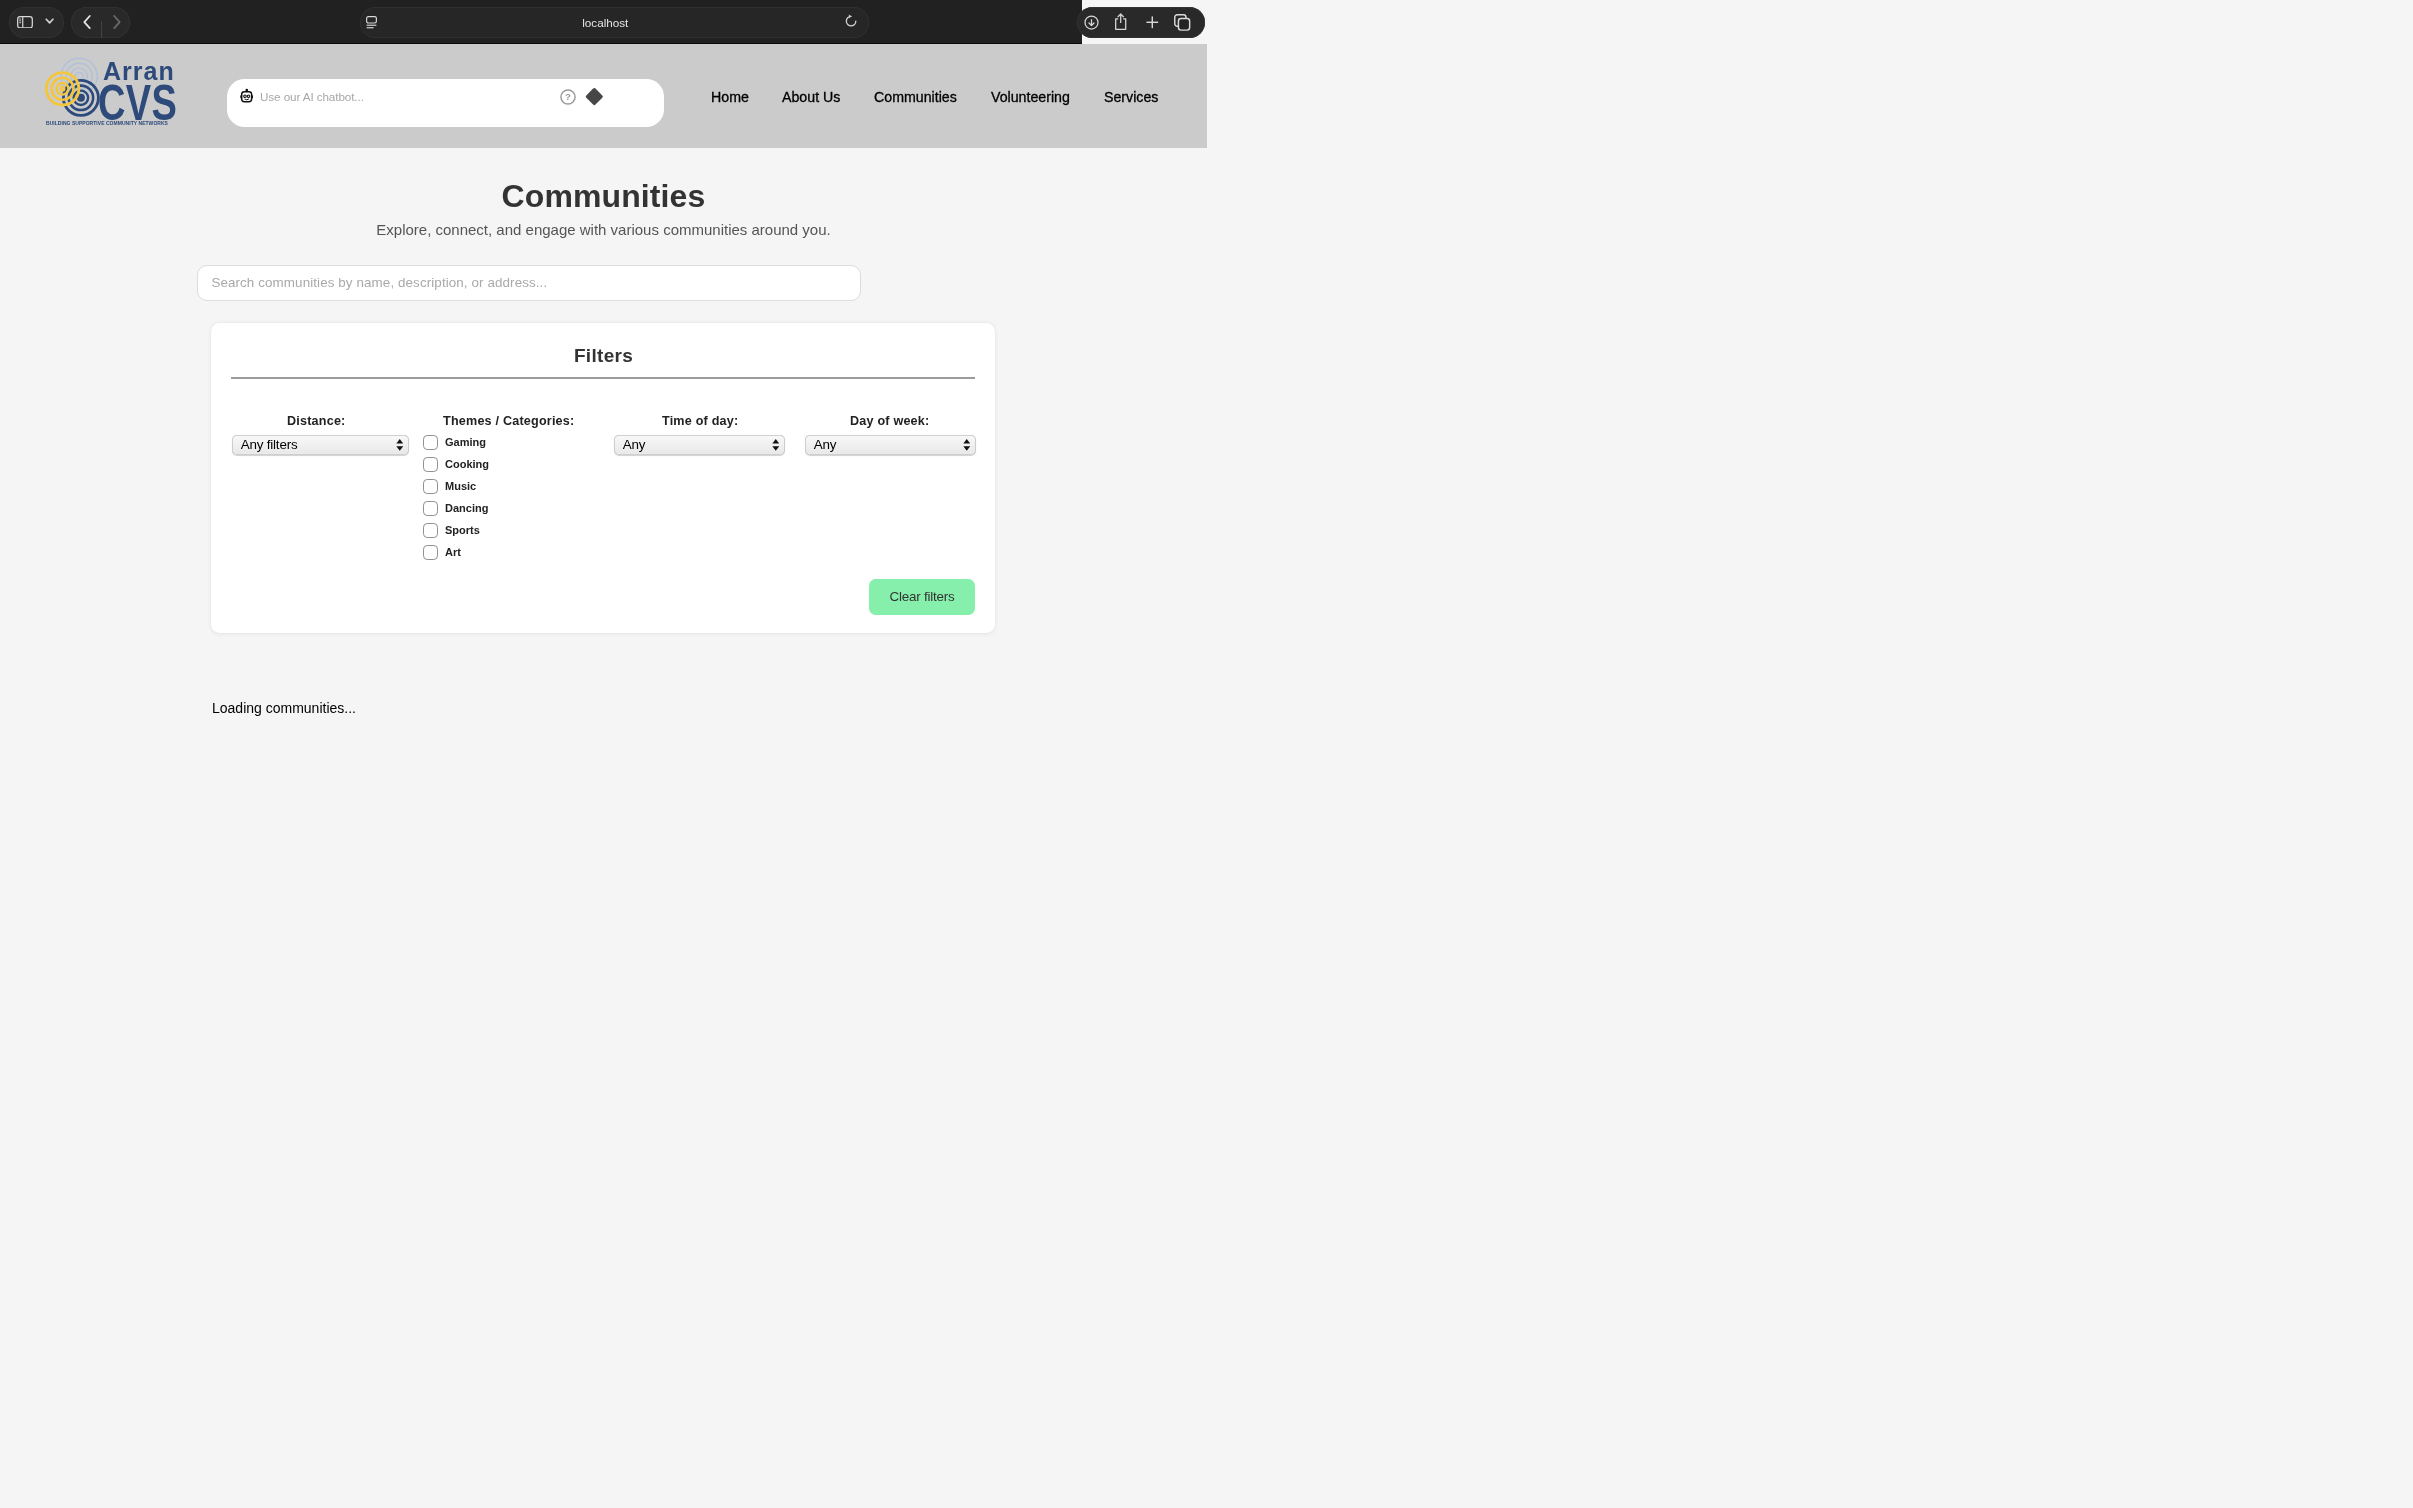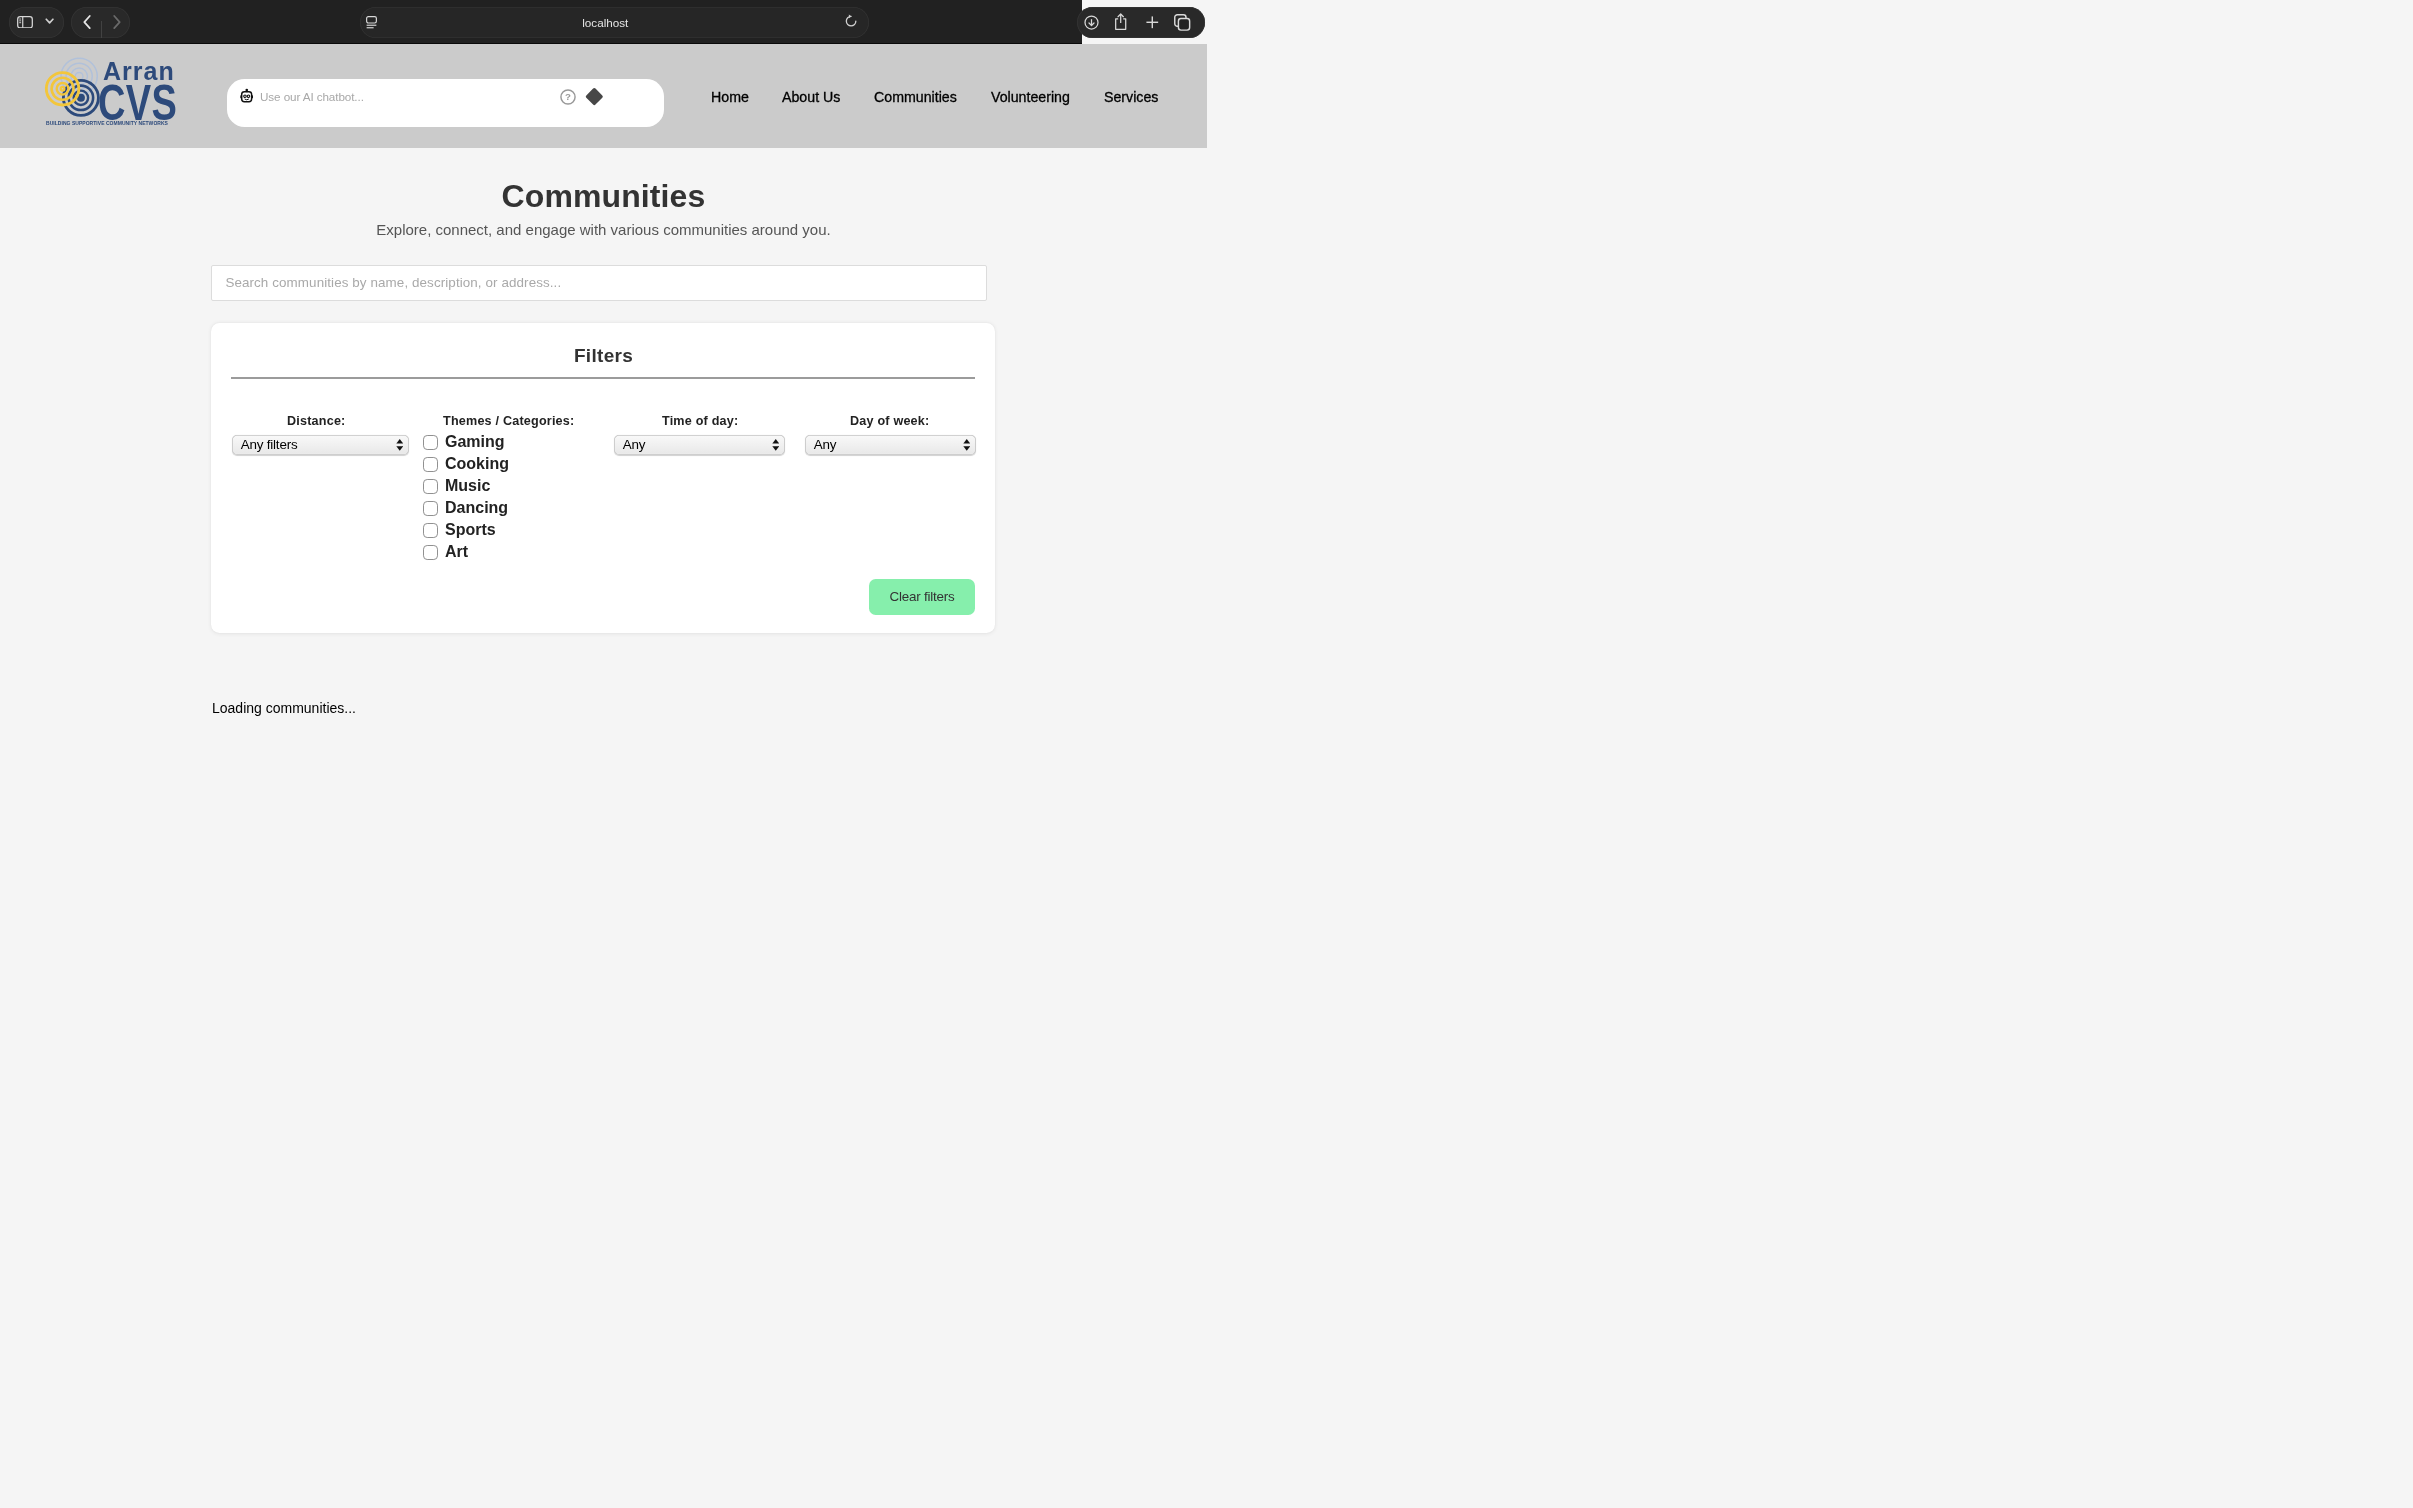--- a/index.html
+++ b/index.html
@@ -25,37 +25,37 @@
   nav a { position:absolute; top:0; font-size:14.2px; color:#000; text-decoration:none; white-space:nowrap; -webkit-text-stroke:0.3px #000; }
 
   
   #logo-arran { position:absolute; left:103px; top:15px; font-size:25px; font-weight:bold; color:#2d4a7b; letter-spacing:1px; line-height:25px; }
   #logo-cvs  { position:absolute; left:98px; top:33px; font-size:38px; font-weight:bold; color:#2d4a7b; letter-spacing:0.4px; line-height:38px; transform:scaleY(1.335); transform-origin:0 0; }
   #logo-tag  { position:absolute; left:46px; top:77px; font-size:5px; font-weight:bold; color:#2d4a7b; letter-spacing:0.04px; line-height:5px; }
 
   
   #h1 { position:absolute; left:0; top:180px; width:1207px; text-align:center; font-size:32px; font-weight:bold; color:#333; line-height:32px; letter-spacing:0.1px; }
   #subtitle { position:absolute; left:0; top:219px; width:1207px; text-align:center; font-size:15px; color:#555; letter-spacing:0px; line-height:22px; }
-  #search { position:absolute; left:211px; top:265px; width:776px; height:36px; background:#fff; border:1.7px solid #dcdcdc; border-radius:2px; }
+  #search { position:absolute; left:197px; top:265px; width:664px; height:36px; background:#fff; border:1.7px solid #dcdcdc; border-radius:10px; }
   #search span { position:absolute; left:13.4px; top:0; line-height:34px; font-size:13.4px; color:#a9a9a9; letter-spacing:0.1px; }
 
   #card { position:absolute; left:211px; top:323px; width:784px; height:310px; background:#fff; border-radius:8.4px; box-shadow:0 0.8px 4.2px rgba(0,0,0,0.07), 0 0 1.7px rgba(0,0,0,0.05); }
   #filters-h { position:absolute; left:0; top:347px; width:1207px; text-align:center; font-size:19px; font-weight:bold; color:#333; line-height:18.4px; letter-spacing:0.3px; }
   #hr { position:absolute; left:231px; top:377px; width:744px; height:2px; background:#9b9b9b; }
 
   .flabel { position:absolute; top:415px; font-size:12.6px; font-weight:bold; color:#222; line-height:12.6px; white-space:nowrap; letter-spacing:0.2px; }
 
   .sel { position:absolute; top:435px; width:177px; height:20px; border-radius:5px;
          background:linear-gradient(#f9f9f9,#e9e9e9 90%,#efefef); box-shadow:inset 0 0 0 0.8px #c4c4c4, 0 0.4px 0.8px rgba(0,0,0,0.18); }
   .sel span { position:absolute; left:8.8px; top:0; line-height:20px; font-size:13.4px; color:#000; letter-spacing:-0.2px; }
   .sel svg { position:absolute; right:5.9px; top:4.2px; }
 
   .cbrow { position:absolute; left:423px; }
   .cbox { position:absolute; left:0; top:0; width:14.6px; height:14.6px; border:1.3px solid #909090; border-radius:4.2px; background:#fff; }
-  .cbl { position:absolute; left:22px; top:1.3px; font-size:16px; font-weight:bold; color:#222; line-height:12.6px; }
+  .cbl { position:absolute; left:22px; top:1.3px; font-size:11px; font-weight:bold; color:#222; line-height:12.6px; }
 
   #clearbtn { position:absolute; left:869px; top:579px; width:106px; height:36px; background:#86efac; border-radius:6.7px; text-align:center; }
   #clearbtn span { font-size:13.4px; color:#333; line-height:36px; letter-spacing:-0.2px; }
 
   #loading { position:absolute; left:212px; top:689px; font-size:14px; color:#000; line-height:14.2px;margin-top:12px; }
 </style>
 </head>
 <body>
 
 <div id="chrome">

